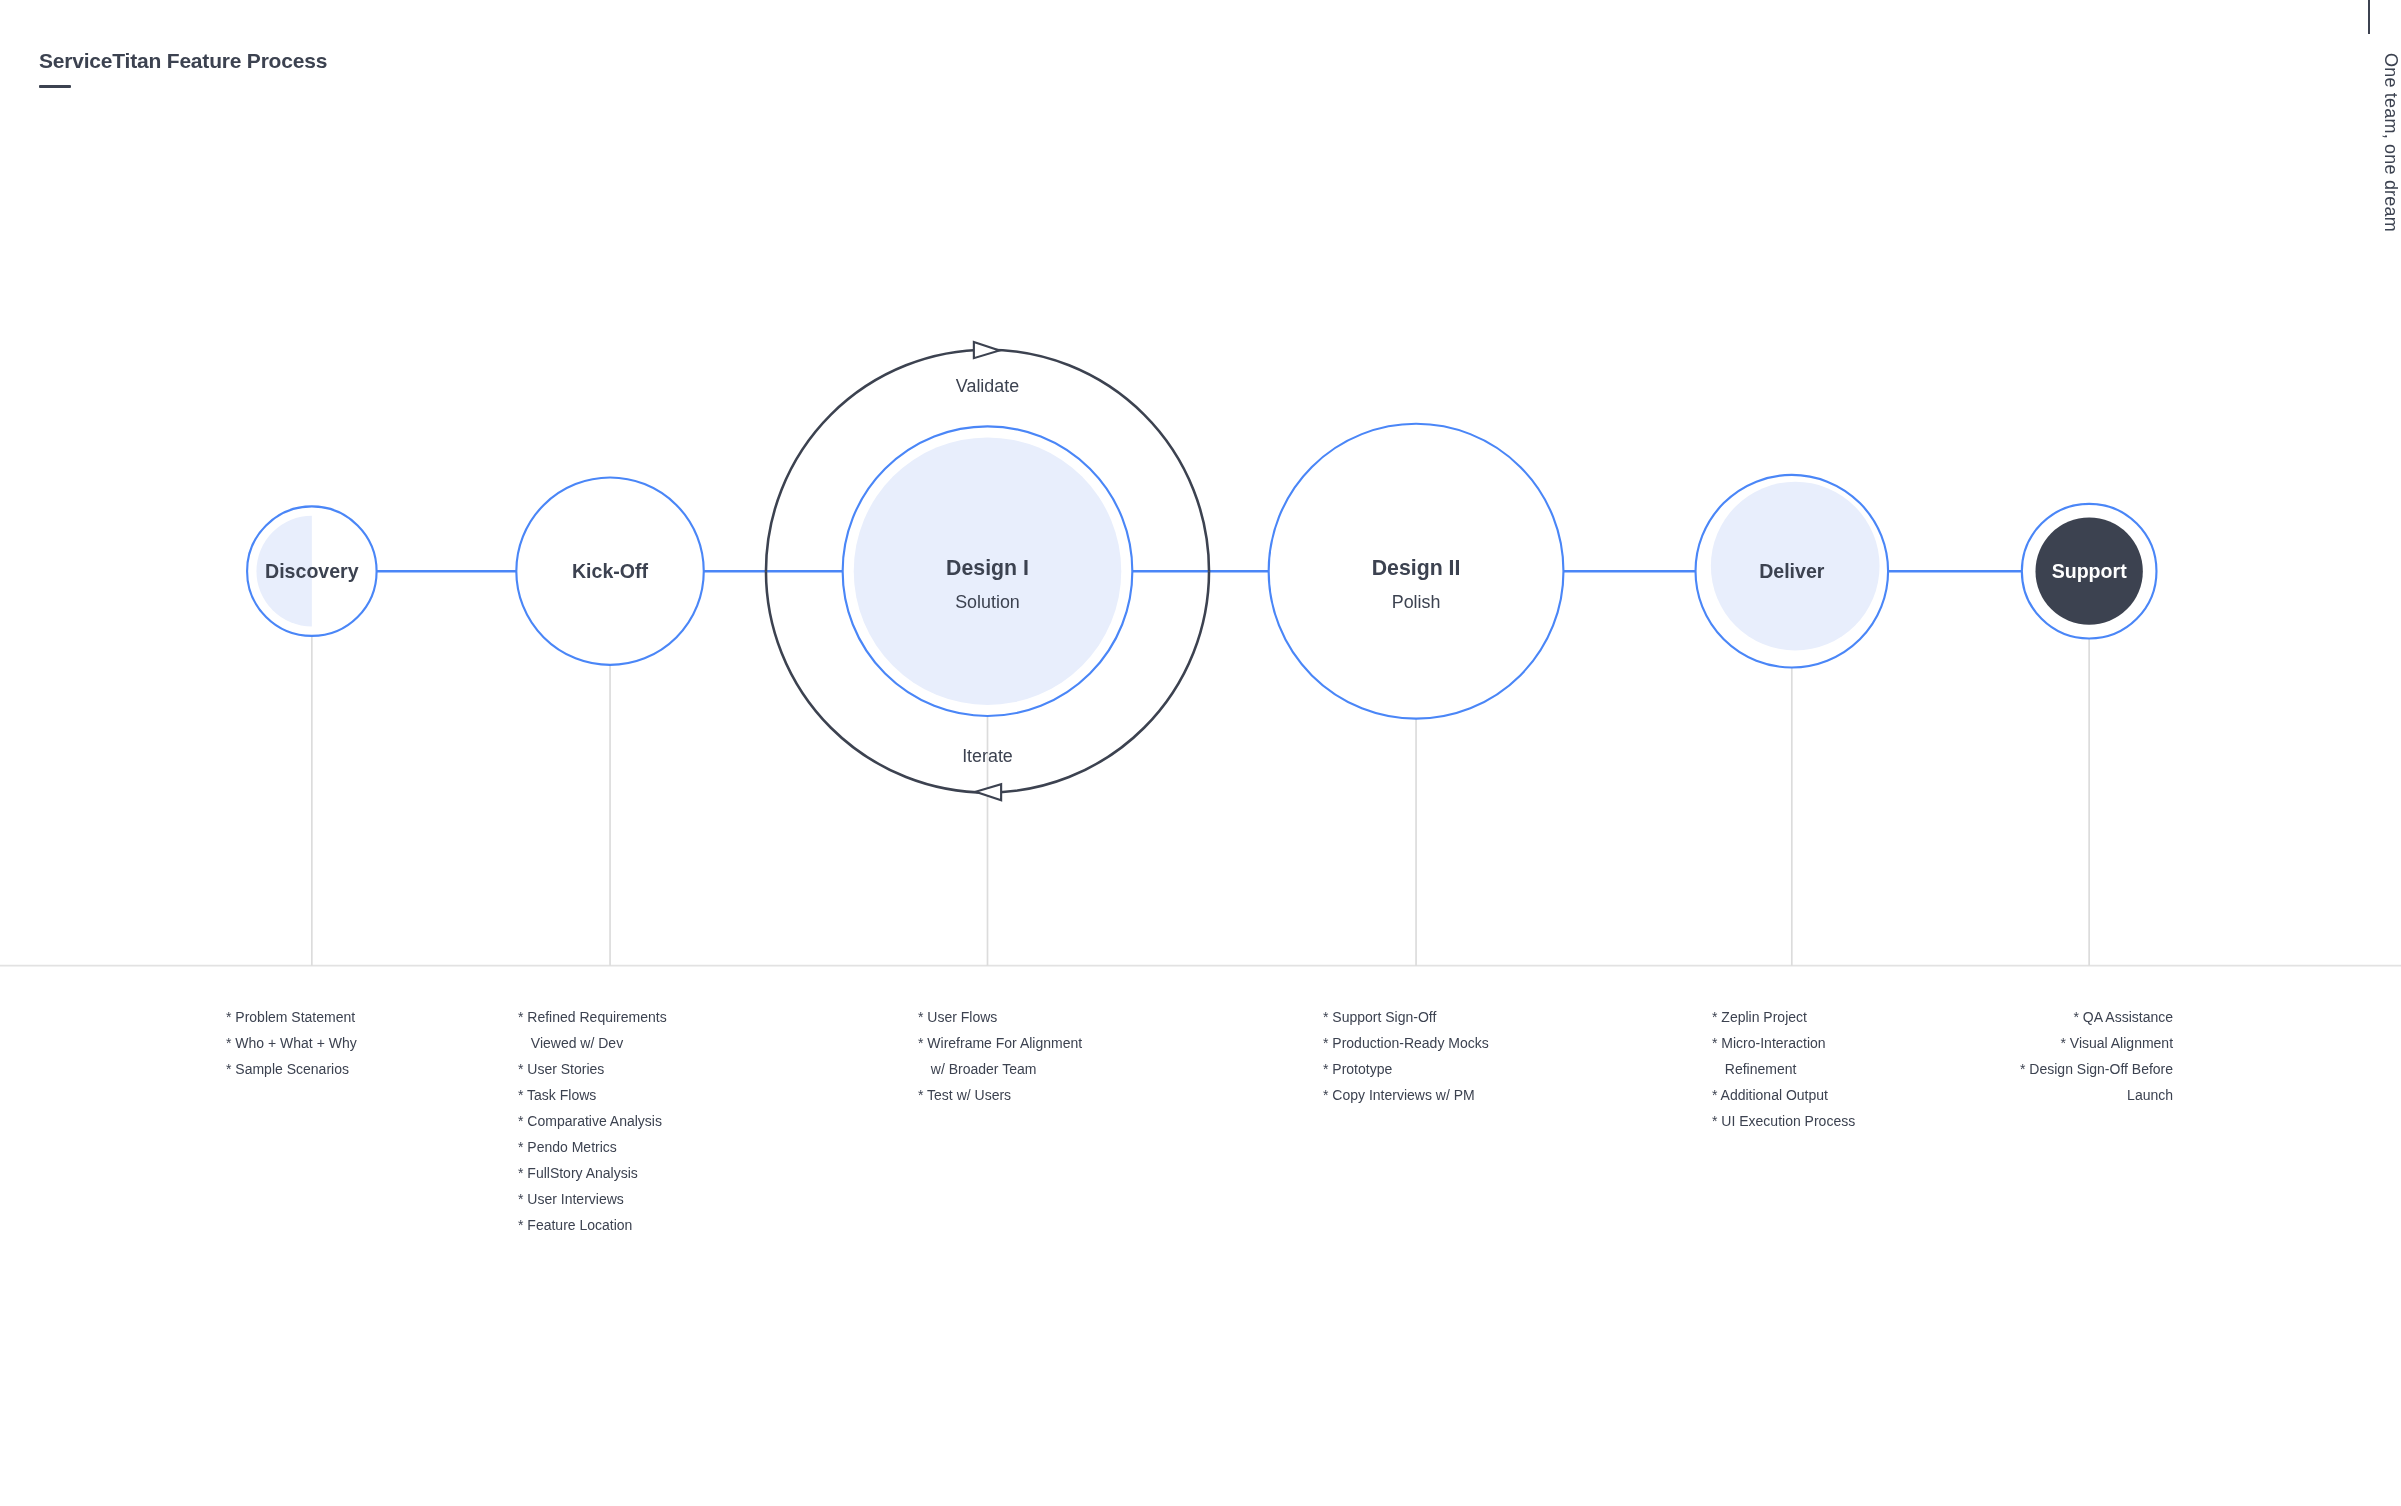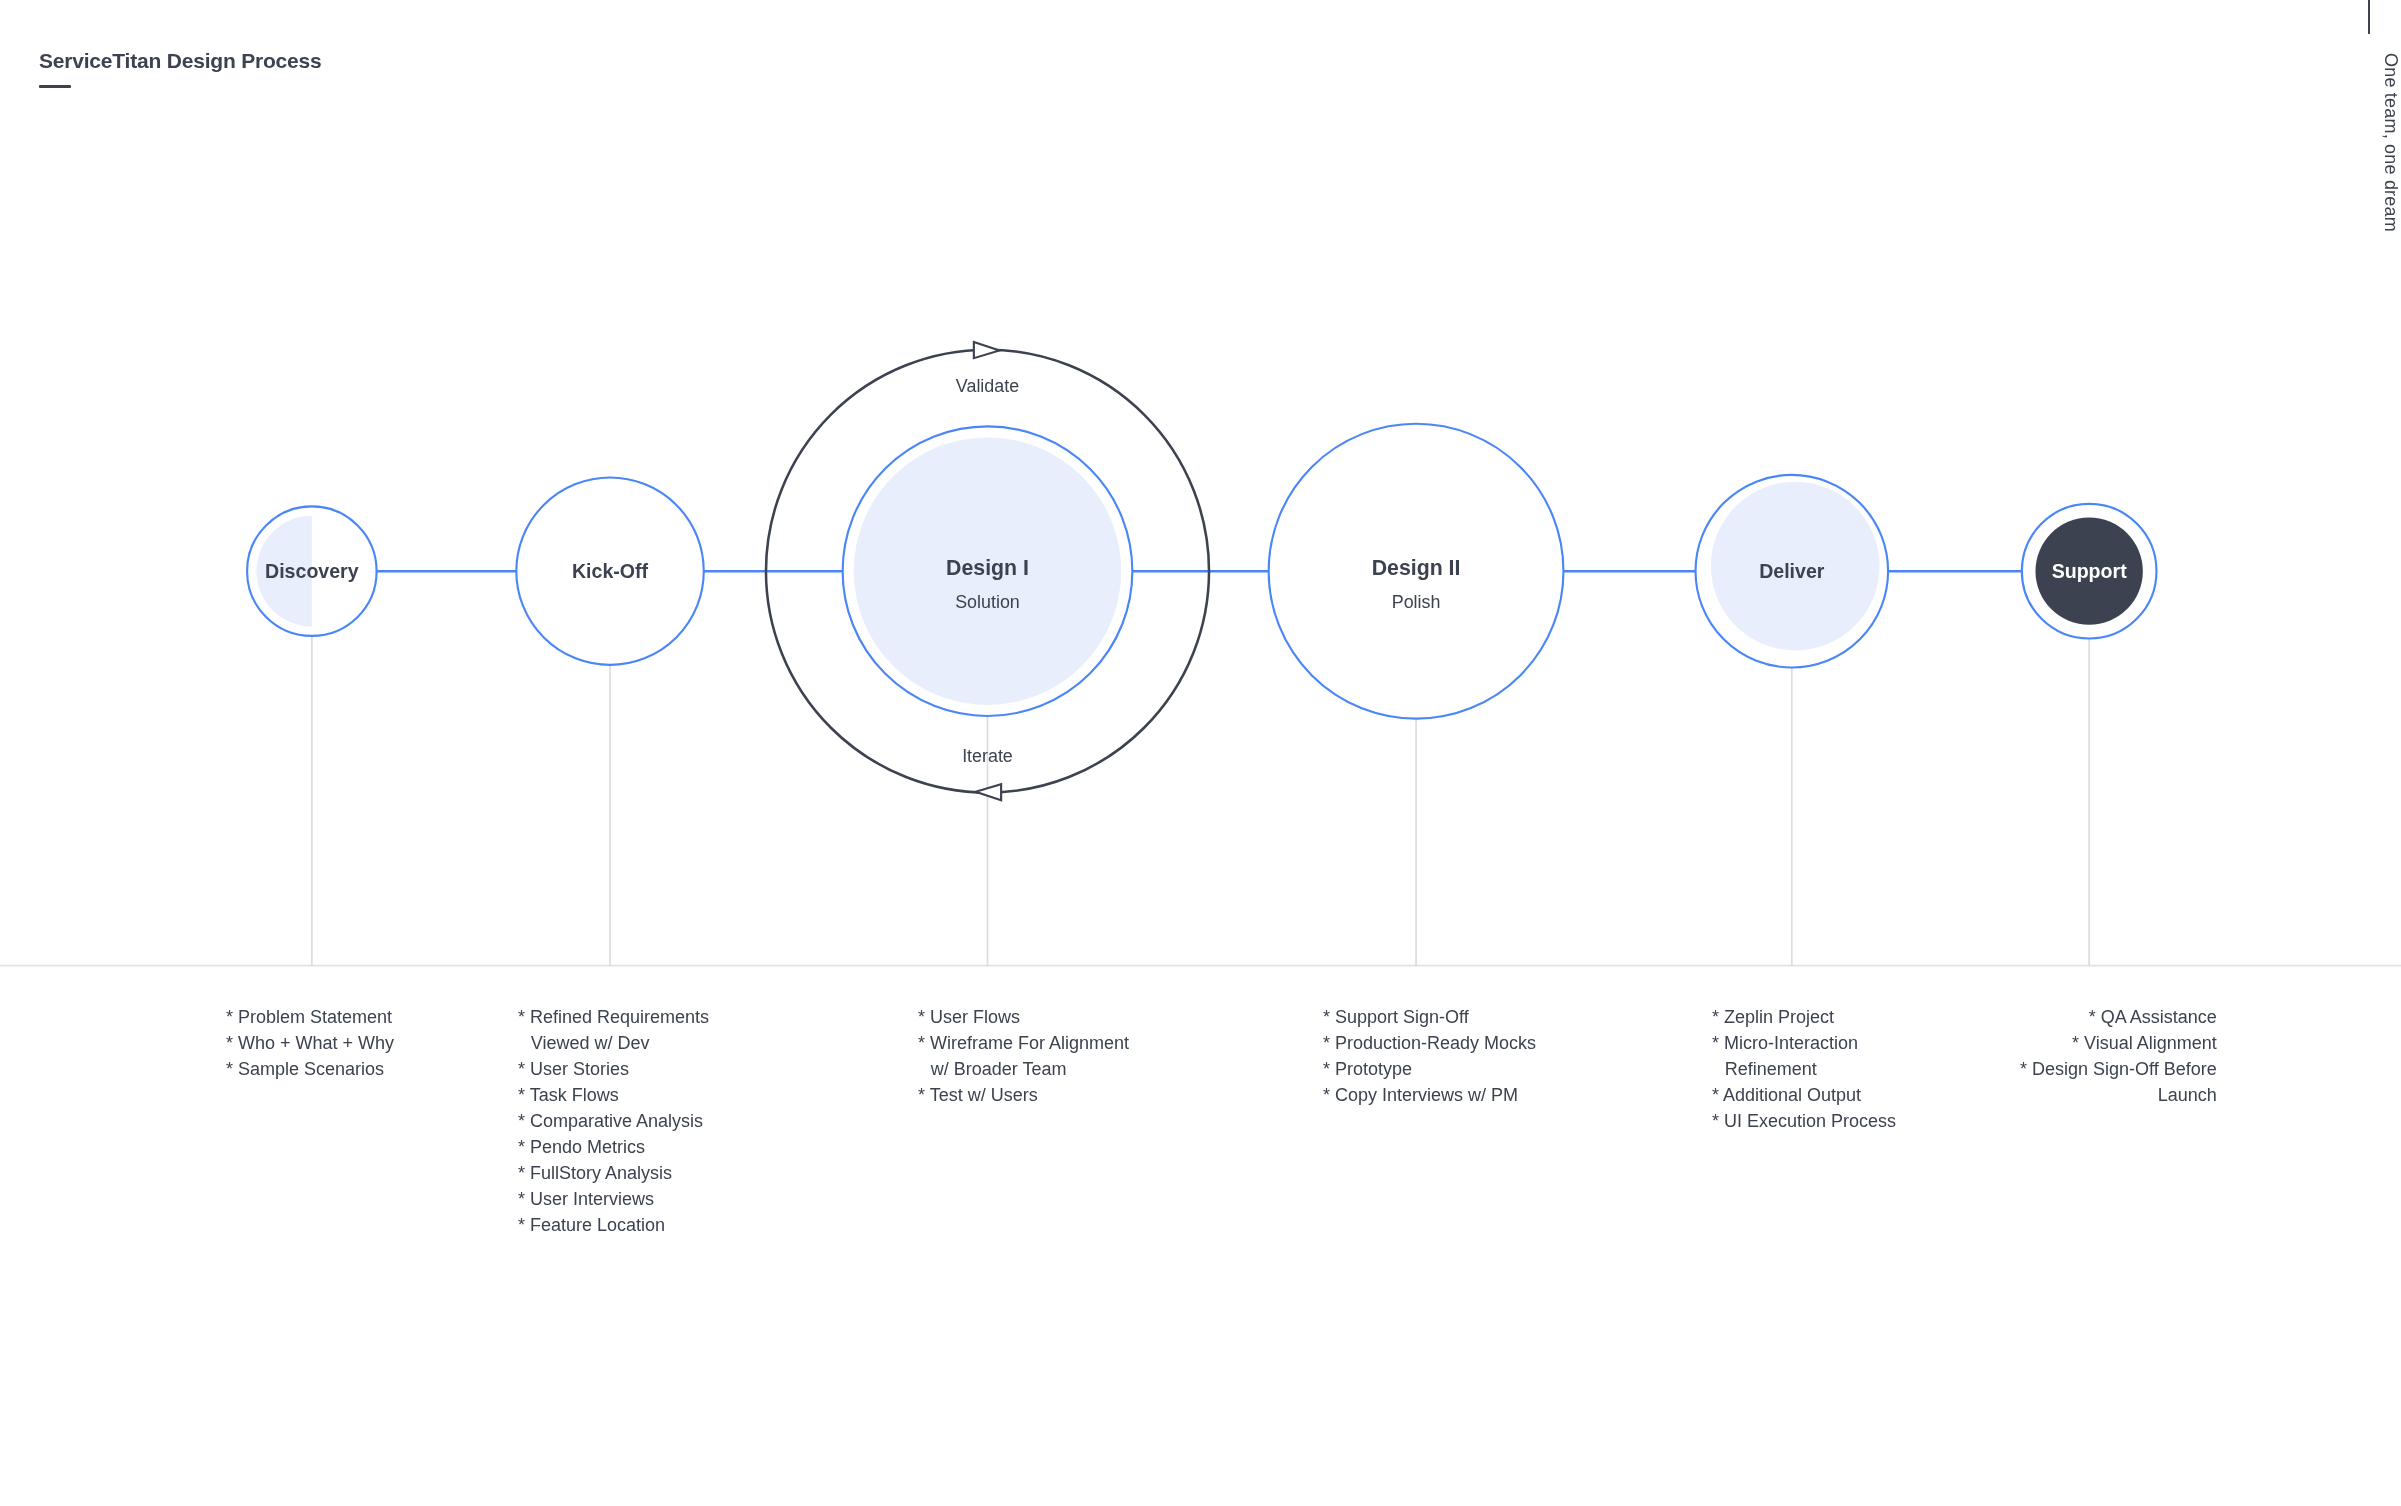--- a/index.html
+++ b/index.html
@@ -31,33 +31,33 @@
     font-size:18px;color:#3c4250;letter-spacing:0.2px;white-space:nowrap;
   }
 
   
   #diagram{position:absolute;left:0;top:0;width:2401px;height:1507px;}
 
   
   .notes-col{
     position:absolute;
     top:1004px;
-    font-size:18px;
+    font-size:14px;
     line-height:26px;
     color:#3c4250;
     white-space:pre;
   }
   .note-line{white-space:pre;}
   .note-sub{white-space:pre;}
 </style>
 </head>
 <body>
 
 <div id="page-header">
-  <div id="page-title">ServiceTitan Design Process</div>
+  <div id="page-title">ServiceTitan Feature Process</div>
   <div id="title-rule"></div>
 </div>
 
 <div>
   <div id="tagline-rule"></div>
   <div id="tagline-text">One team, one dream</div>
 </div>
 
 <svg id="diagram" viewBox="0 0 2818 1768" xmlns="http://www.w3.org/2000/svg">
   <defs>

